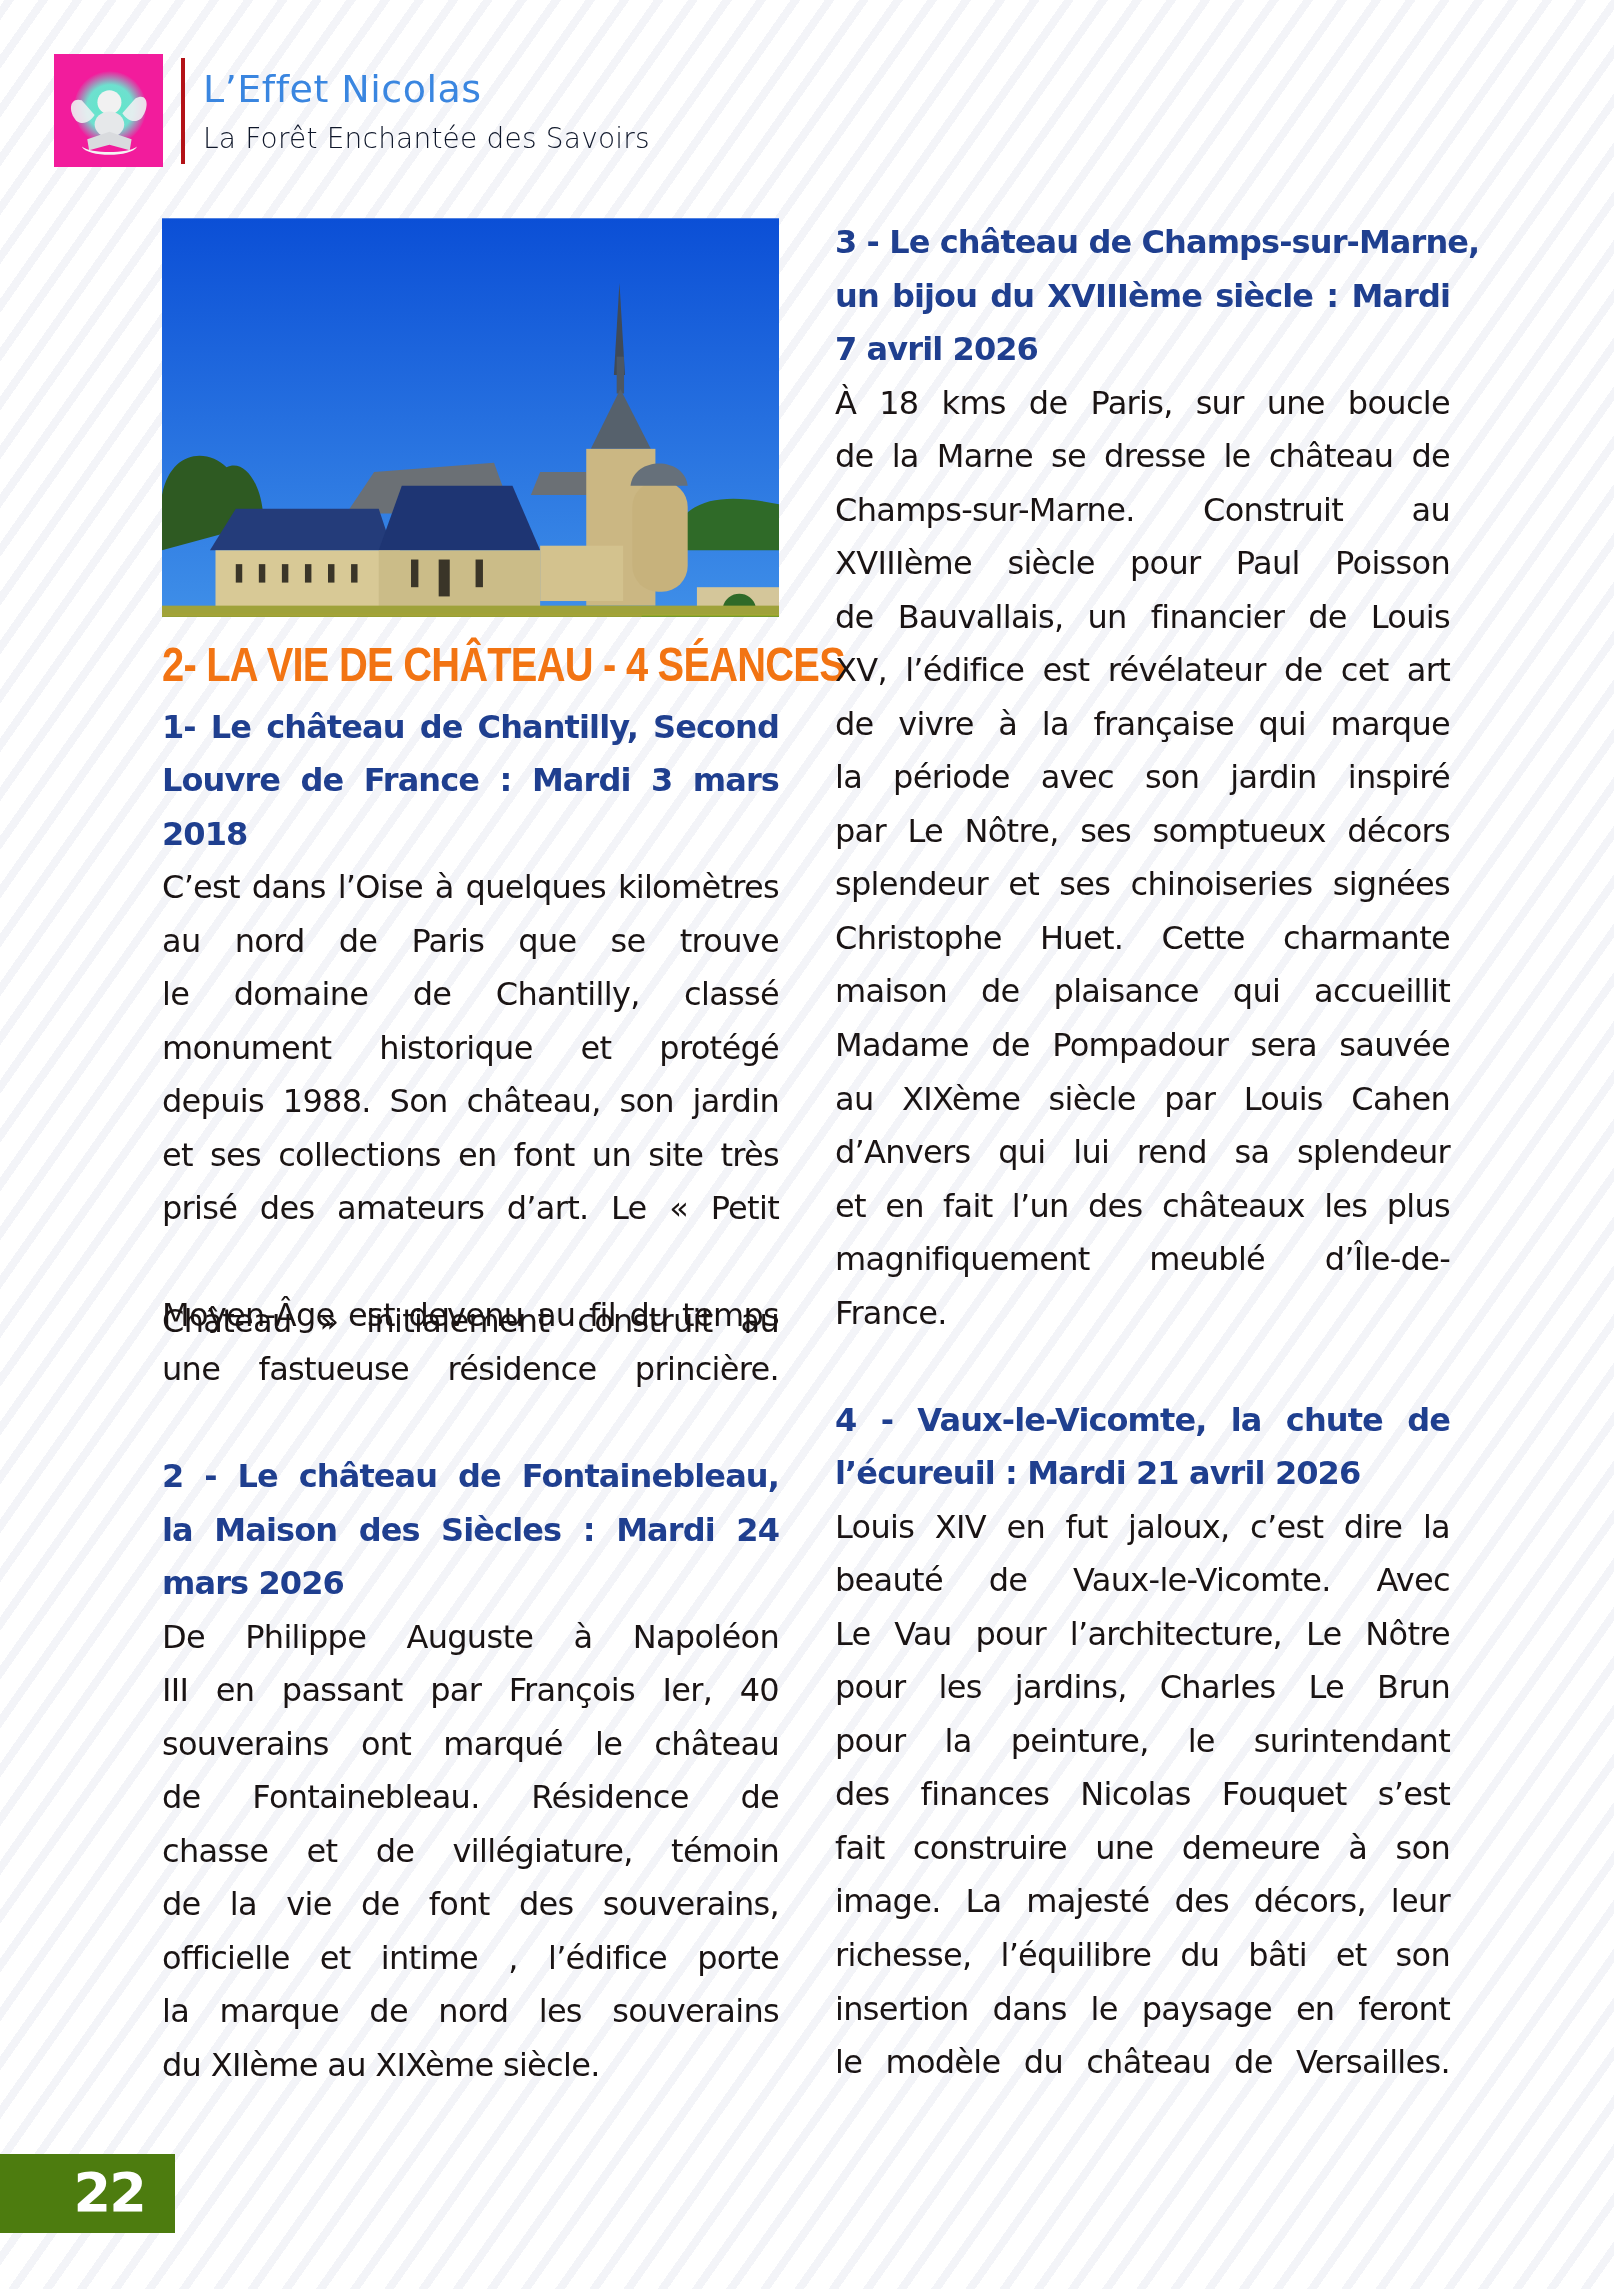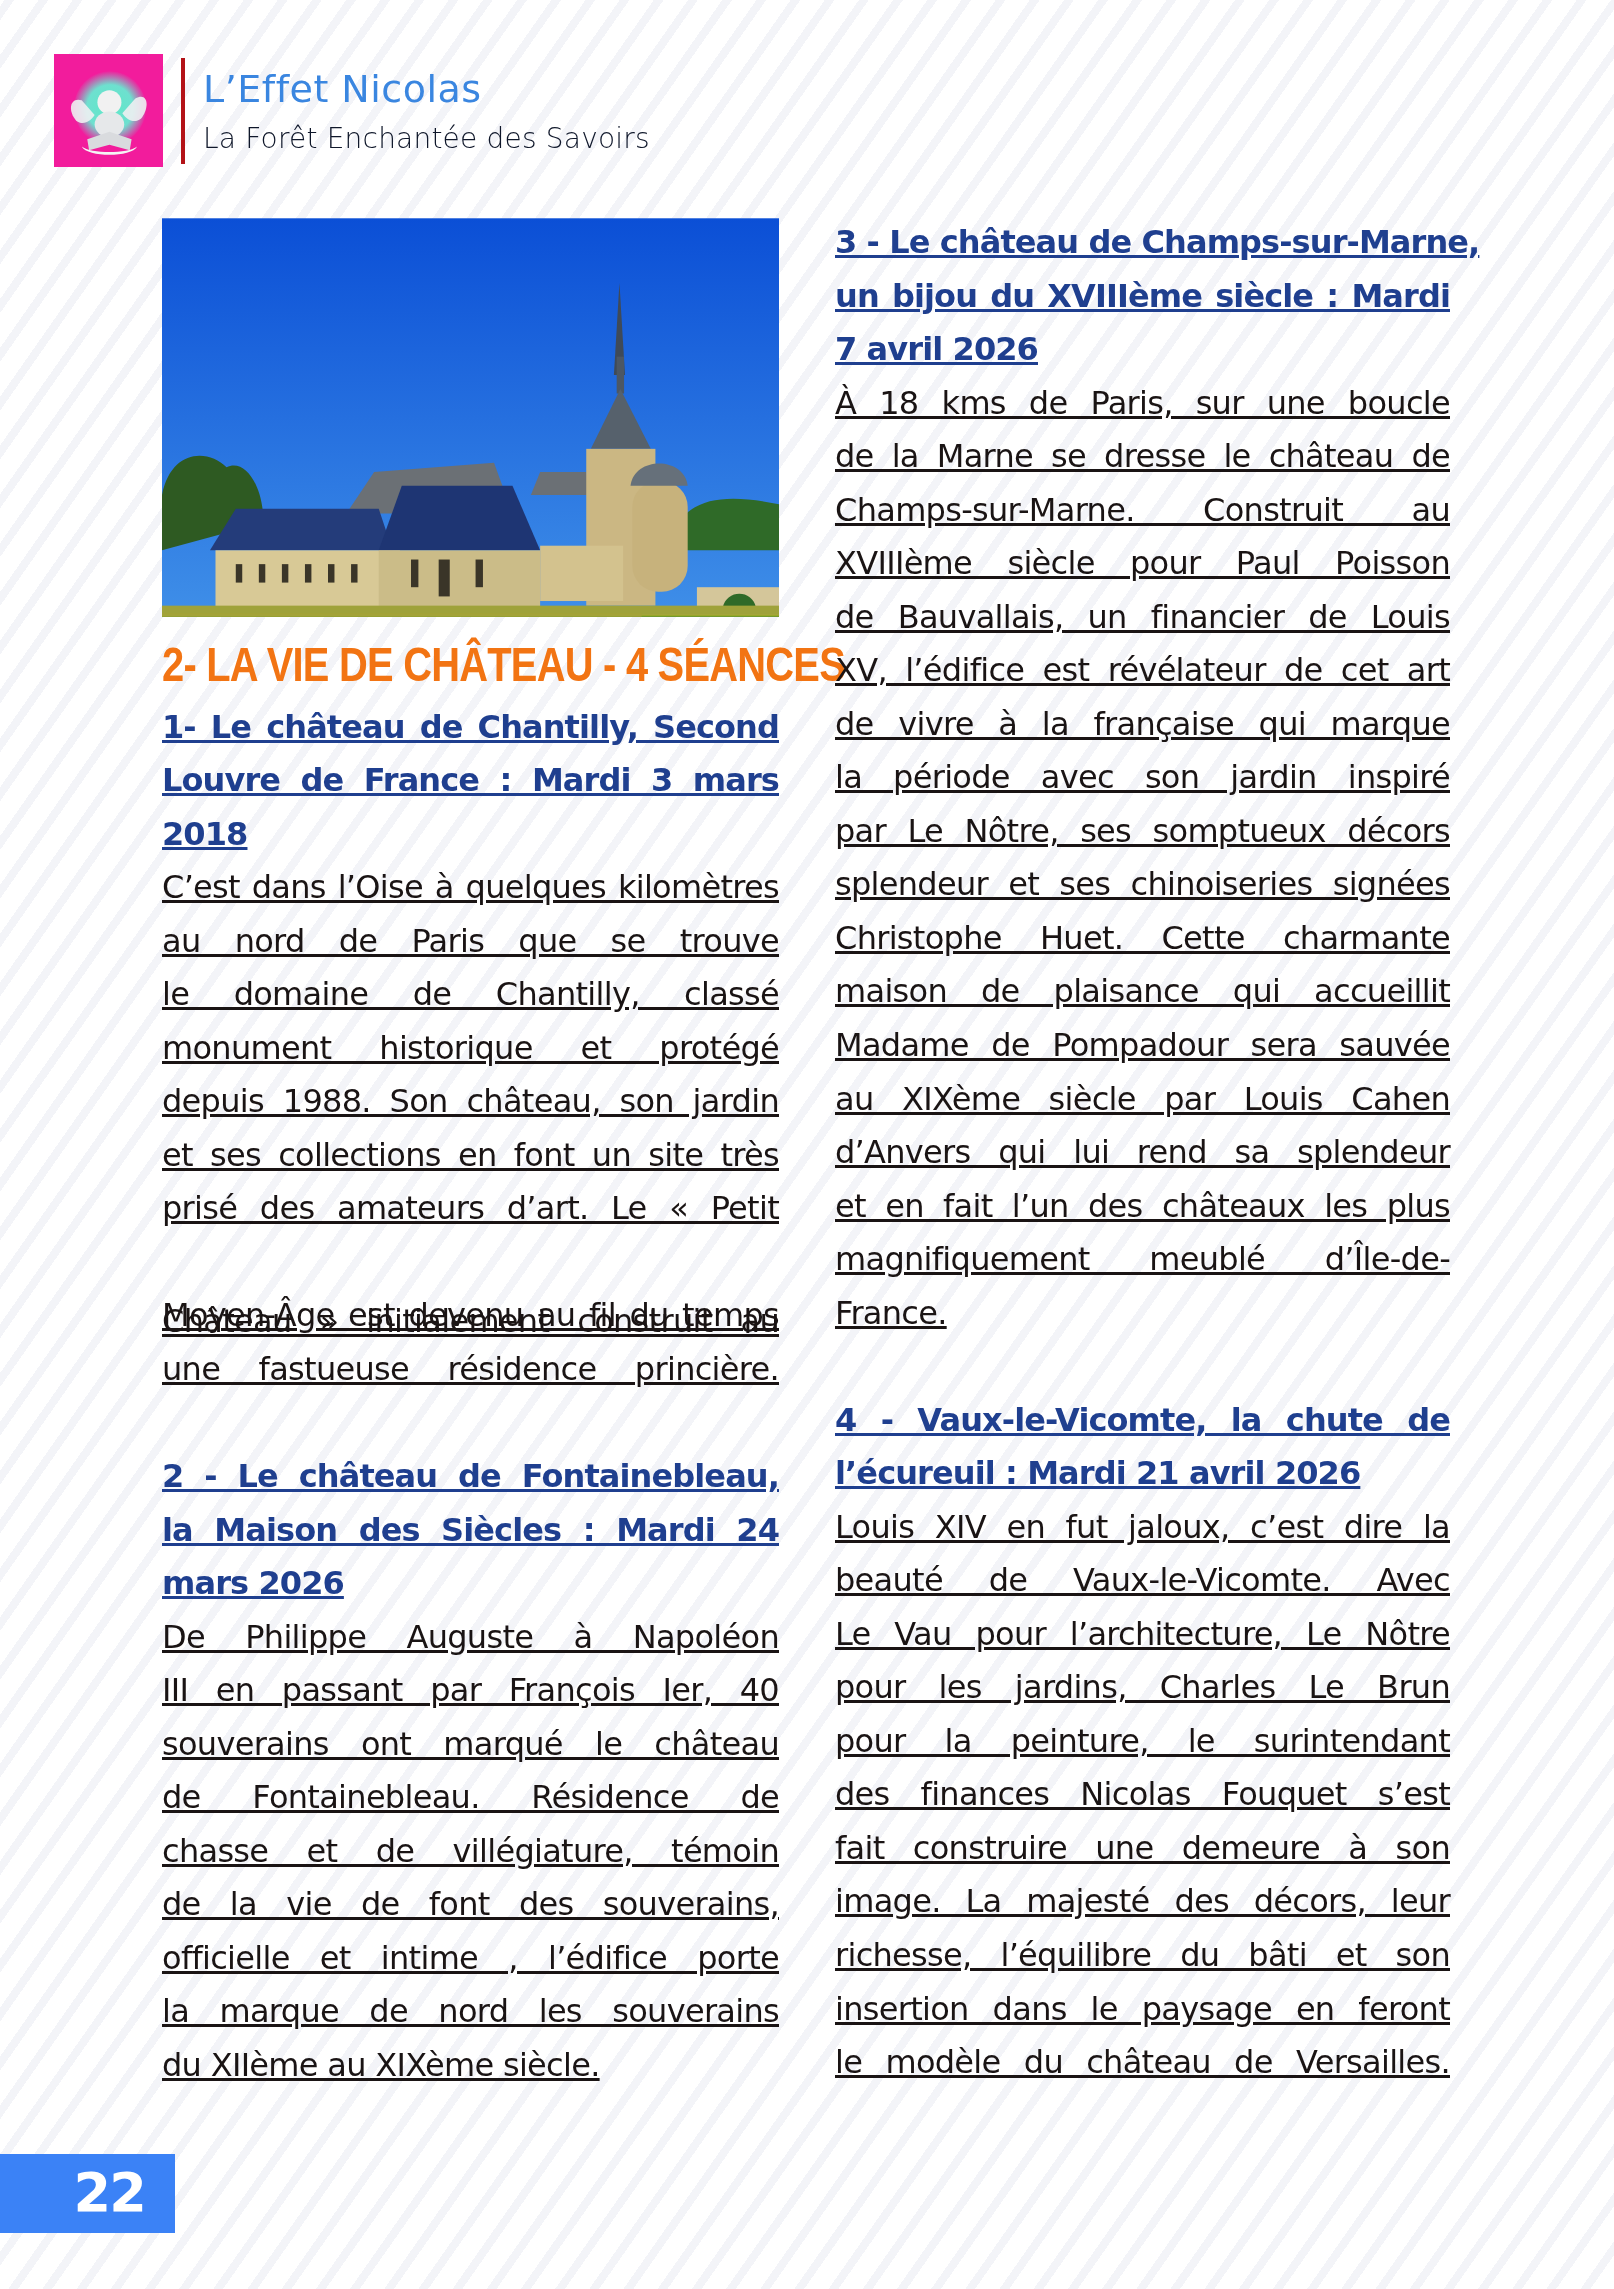--- a/index.html
+++ b/index.html
@@ -33,28 +33,28 @@
       position: absolute; left: 162px; top: 218px; width: 617px; height: 399px; overflow: hidden;
     }
     .section-title {
       position: absolute; left: 162px; top: 637px; width: 617px; height: 55px;
       font-family: "Liberation Sans", sans-serif; font-weight: 700; font-size: 48px;
       color: #f27413; letter-spacing: -0.9px; white-space: nowrap;
       transform: scaleX(0.83); transform-origin: left top;
     }
     .line {
       position: absolute; white-space: nowrap; font-size: 32px; height: 54px; line-height: 54px;
-      color: #1a1414; font-family: "DejaVu Sans", sans-serif; letter-spacing: -0.7px; text-decoration: underline;
+      color: #1a1414; font-family: "DejaVu Sans", sans-serif; letter-spacing: -0.7px;
     }
     .line.l { left: 162px; width: 617px; }
     .line.r { left: 835px; width: 615px; }
     .line.j { text-align: justify; text-align-last: justify; }
     .line.h { color: #1f3f8f; font-weight: 700; font-size: 32px; letter-spacing: -0.9px; }
     .page-number {
-      position: absolute; left: 0; top: 2154px; width: 175px; height: 79px; background: #3b82f6;
+      position: absolute; left: 0; top: 2154px; width: 175px; height: 79px; background: #4d7c0f;
     }
     .page-number span {
       position: absolute; right: 30px; top: 7.4px; font-size: 54px; font-weight: 700; color: #ffffff;
       font-family: "DejaVu Sans", sans-serif; letter-spacing: -1.8px;
     }
   </style>
 </head>
 <body>
 
 <div>

